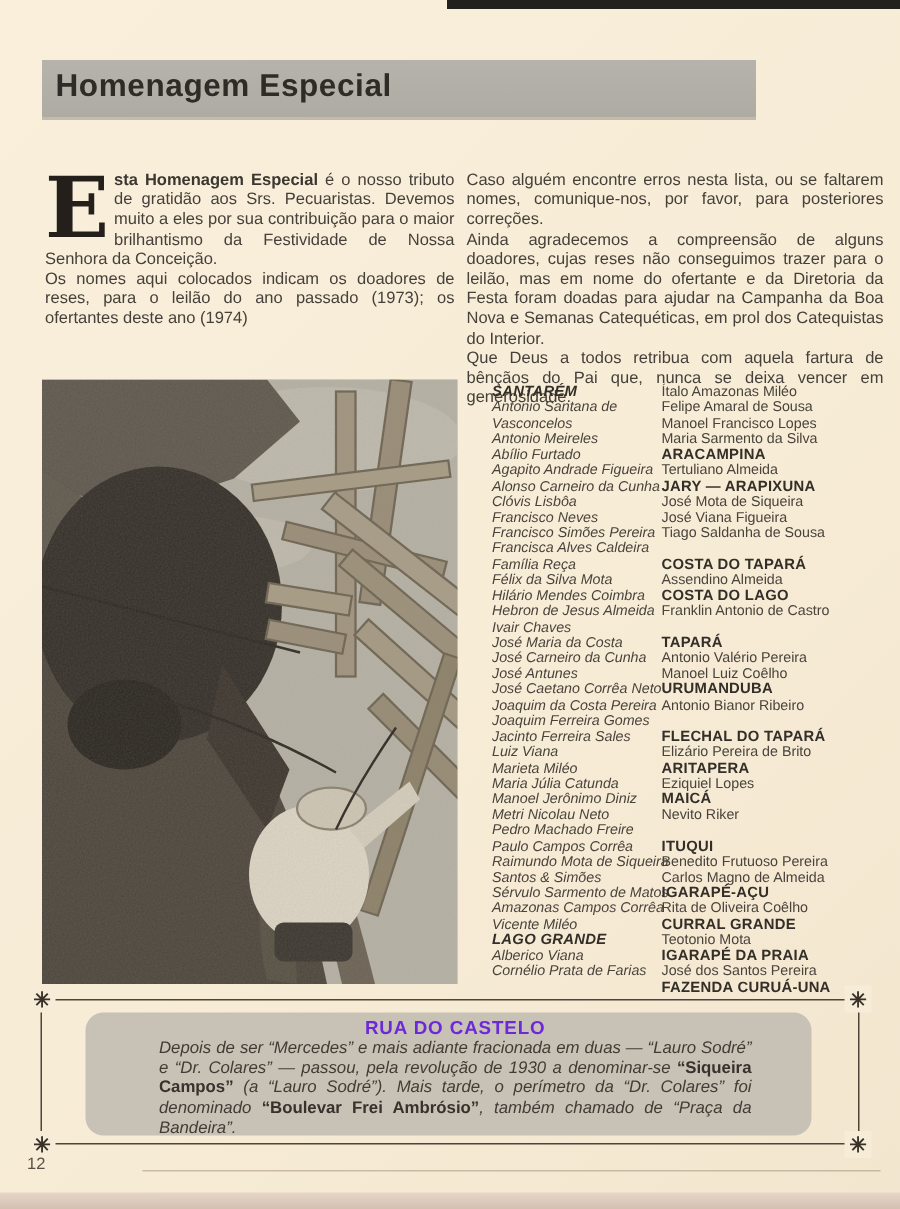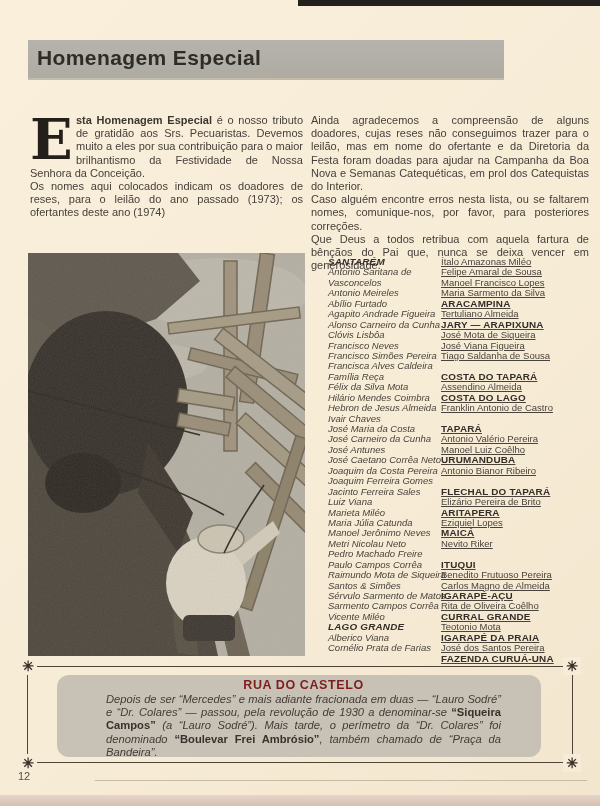--- a/index.html
+++ b/index.html
@@ -35,30 +35,30 @@
   .lead-bold { font-weight:bold; color:#3b362f; }
 
   
   .photo { position:absolute; left:28px; top:253px; width:277px; height:403px;
            background:#b5b0a5; overflow:hidden; }
   .photo svg { display:block; width:100%; height:100%; }
 
   
   .donors { position:absolute; top:257px; color:#49433c; }
   .donors.col1 { left:328px; width:124px;font-style:italic; }
-  .donors.col2 { left:441px; width:152px;text-decoration:underline; }
+  .donors.col2 { left:441px; width:152px; }
   .donors .line { height:10.45px; line-height:10.45px; font-size:9.5px; white-space:nowrap; }
   .donors .header { font-weight:bold; font-size:9.9px; color:#332e28; letter-spacing:.2px; }
 
   
   .footer-box { position:absolute; left:27px; top:666px; width:546px; height:97px;
                 border:1.5px solid #4e4438; }
   .footer-inner { position:absolute; left:29px; top:8px; width:484px; height:82px;
                   background:#c7c1b6; border-radius:12px; padding:3px 40px 0 49px; }
-  .footer-title { text-align:center; font-weight:bold; font-size:12.5px; color:#7f1d1d;
+  .footer-title { text-align:center; font-weight:bold; font-size:12.5px; color:#6d28d9;
                   letter-spacing:.6px; margin-bottom:1px; }
   .footer-text { font-size:11.2px; line-height:13.2px; text-align:justify; color:#423c35; }
   .footer-text .italic { font-style:italic; }
   .footer-text .bold { font-style:normal; font-weight:bold; color:#37322b; }
   .corner { position:absolute; width:18px; height:18px; line-height:18px; text-align:center;
             font-size:14px; font-weight:bold; color:#3a3128; background:#f7ecd7; }
   .corner.tl { left:-9px; top:-10px; }
   .corner.tr { right:-9px; top:-10px; }
   .corner.bl { left:-9px; bottom:-10px; }
   .corner.br { right:-9px; bottom:-10px; }
@@ -77,22 +77,22 @@
   </div>
 
   <div class="col intro-left">
     <p class="para">
       <span class="dropcap">E</span><span class="lead-bold">sta Homenagem Especial</span><span> é o nosso tributo de gratidão aos Srs. Pecuaristas. Devemos muito a eles por sua contribuição para o maior brilhantismo da Festividade de Nossa Senhora da Conceição.</span>
     </p>
     <p class="para">Os nomes aqui colocados indicam os doadores de reses, para o leilão do ano passado (1973); os ofertantes deste ano (1974)</p>
   </div>
 
   <div class="col intro-right">
+    <p class="para">Caso alguém encontre erros nesta lista, ou se faltarem nomes, comunique-nos, por favor, para posteriores correções.</p>
     <p class="para">Ainda agradecemos a compreensão de alguns doadores, cujas reses não conseguimos trazer para o leilão, mas em nome do ofertante e da Diretoria da Festa foram doadas para ajudar na Campanha da Boa Nova e Semanas Catequéticas, em prol dos Catequistas do Interior.</p>
-    <p class="para">Caso alguém encontre erros nesta lista, ou se faltarem nomes, comunique-nos, por favor, para posteriores correções.</p>
     <p class="para">Que Deus a todos retribua com aquela fartura de bênçãos do Pai que, nunca se deixa vencer em generosidade.</p>
   </div>
 
   <div class="photo">
     <svg viewBox="0 0 277 403" preserveAspectRatio="none">
       <defs>
         <filter id="grain">
           <feTurbulence type="fractalNoise" baseFrequency="0.9" numOctaves="2"></feTurbulence>
           <feColorMatrix type="matrix" values="0 0 0 0 0.35  0 0 0 0 0.32  0 0 0 0 0.28  0 0 0 0.22 0"></feColorMatrix>
         </filter>
@@ -158,28 +158,28 @@
       <div class="line name">José Maria da Costa</div>
       <div class="line name">José Carneiro da Cunha</div>
       <div class="line name">José Antunes</div>
       <div class="line name">José Caetano Corrêa Neto</div>
       <div class="line name">Joaquim da Costa Pereira</div>
       <div class="line name">Joaquim Ferreira Gomes</div>
       <div class="line name">Jacinto Ferreira Sales</div>
       <div class="line name">Luiz Viana</div>
       <div class="line name">Marieta Miléo</div>
       <div class="line name">Maria Júlia Catunda</div>
-      <div class="line name">Manoel Jerônimo Neves</div>
+      <div class="line name">Manoel Jerônimo Diniz</div>
       <div class="line name">Metri Nicolau Neto</div>
       <div class="line name">Pedro Machado Freire</div>
       <div class="line name">Paulo Campos Corrêa</div>
       <div class="line name">Raimundo Mota de Siqueira</div>
       <div class="line name">Santos &amp; Simões</div>
       <div class="line name">Sérvulo Sarmento de Matos</div>
-      <div class="line name">Sarmento Campos Corrêa</div>
+      <div class="line name">Amazonas Campos Corrêa</div>
       <div class="line name">Vicente Miléo</div>
       <div class="line header">LAGO GRANDE</div>
       <div class="line name">Alberico Viana</div>
       <div class="line name">Cornélio Prata de Farias</div>
     </div>
   <div class="donors col2">
       <div class="line name">Ítalo Amazonas Miléo</div>
       <div class="line name">Felipe Amaral de Sousa</div>
       <div class="line name">Manoel Francisco Lopes</div>
       <div class="line name">Maria Sarmento da Silva</div>

